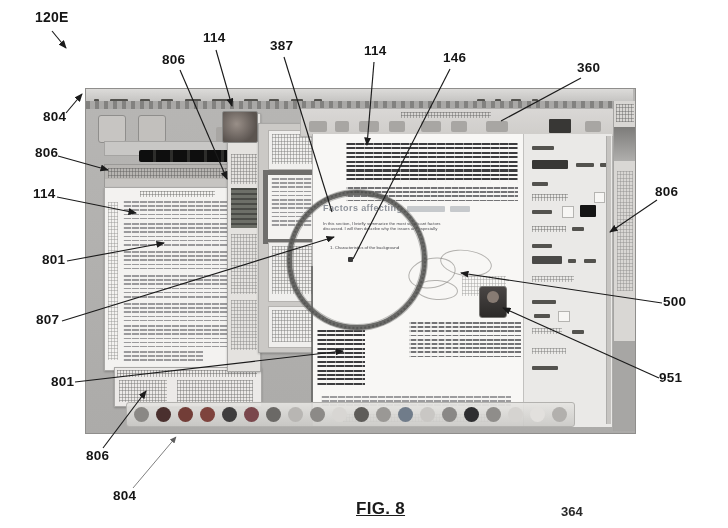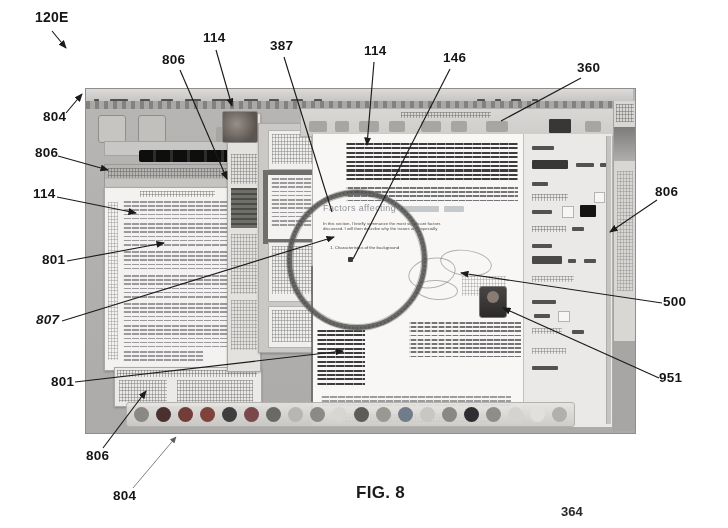--- a/index.html
+++ b/index.html
@@ -38,21 +38,21 @@
     border:1px solid #b3b2ae;border-radius:3px;}
   .di{width:15px;height:15px;border-radius:50%;filter:blur(.7px);}
   
   .lens{position:absolute;left:287px;top:190px;width:130px;height:130px;border-radius:50%;
     border:5px solid rgba(93,93,91,.92);
     box-shadow:0 0 0 1px rgba(112,112,110,.45), inset 0 0 0 1px rgba(112,112,110,.45);
     filter:blur(.45px);}
   .lens .grain{position:absolute;inset:-4px;border-radius:50%;border:2px dotted rgba(72,72,70,.55);}
   .cursor-dot{position:absolute;left:348px;top:257px;width:5px;height:5px;background:#3a3a3a;border-radius:1px;}
   
-  .mag-heading{position:absolute;font-size:9px;font-weight:400;color:#8d939e;letter-spacing:.4px;white-space:nowrap;}
+  .mag-heading{position:absolute;font-size:9px;font-weight:700;color:#8d939e;letter-spacing:.4px;white-space:nowrap;}
   .mag-body{position:absolute;font-size:6px;line-height:1.18;color:#4b4b52;width:210px;
     transform:scale(.72);transform-origin:left top;}
   .mag-list{position:absolute;font-size:6px;color:#45454c;width:220px;transform:scale(.72);transform-origin:left top;white-space:nowrap;}
   .htail{display:inline-block;height:6px;border-radius:1px;background:#a9b0b9;opacity:.65;vertical-align:middle;margin-left:5px;}
   svg.overlay{position:absolute;left:0;top:0;pointer-events:none;}
   .sketch-ell{position:absolute;border:1.5px solid rgba(122,120,114,.55);border-radius:50%;}
   .portrait{position:absolute;background:linear-gradient(#4a4543,#2d2a28);border-radius:3px;border:1px solid #777672;}
   .portrait .head{position:absolute;left:7px;top:4px;width:12px;height:12px;border-radius:50%;background:#8a7b70;}
 </style>
 </head>
@@ -277,30 +277,30 @@
       <line x1="659" y1="378" x2="503" y2="308" marker-end="url(#ah)"></line>
     </g>
     <line x1="133" y1="488" x2="176" y2="437" stroke="#5e5e5e" stroke-width="0.8" marker-end="url(#ah2)"></line>
   </svg>
 
   <div class="lbl" style="left:35px;top:10px;font-size:14px;">120E</div>
   <div class="lbl" style="left:43px;top:110px;">804</div>
   <div class="lbl" style="left:35px;top:146px;">806</div>
   <div class="lbl" style="left:33px;top:187px;">114</div>
   <div class="lbl" style="left:42px;top:253px;">801</div>
-  <div class="lbl" style="left:36px;top:313px;font-style:italic;">807</div>
+  <div class="lbl" style="left:36px;top:313px;">807</div>
   <div class="lbl" style="left:51px;top:375px;">801</div>
   <div class="lbl" style="left:86px;top:449px;">806</div>
   <div class="lbl" style="left:113px;top:489px;">804</div>
   <div class="lbl" style="left:162px;top:53px;">806</div>
   <div class="lbl" style="left:203px;top:31px;">114</div>
   <div class="lbl" style="left:270px;top:39px;">387</div>
   <div class="lbl" style="left:364px;top:44px;">114</div>
   <div class="lbl" style="left:443px;top:51px;">146</div>
   <div class="lbl" style="left:577px;top:61px;">360</div>
   <div class="lbl" style="left:655px;top:185px;">806</div>
   <div class="lbl" style="left:663px;top:295px;">500</div>
   <div class="lbl" style="left:659px;top:371px;">951</div>
 
-  <div class="caption" style="left:356px;top:483px;">FIG. 8</div>
+  <div class="caption" style="left:356px;top:499px;text-decoration:underline;">FIG. 8</div>
   <div class="sheet" style="left:561px;top:504px;">364</div>
 
 </div>
 
 </body></html>

